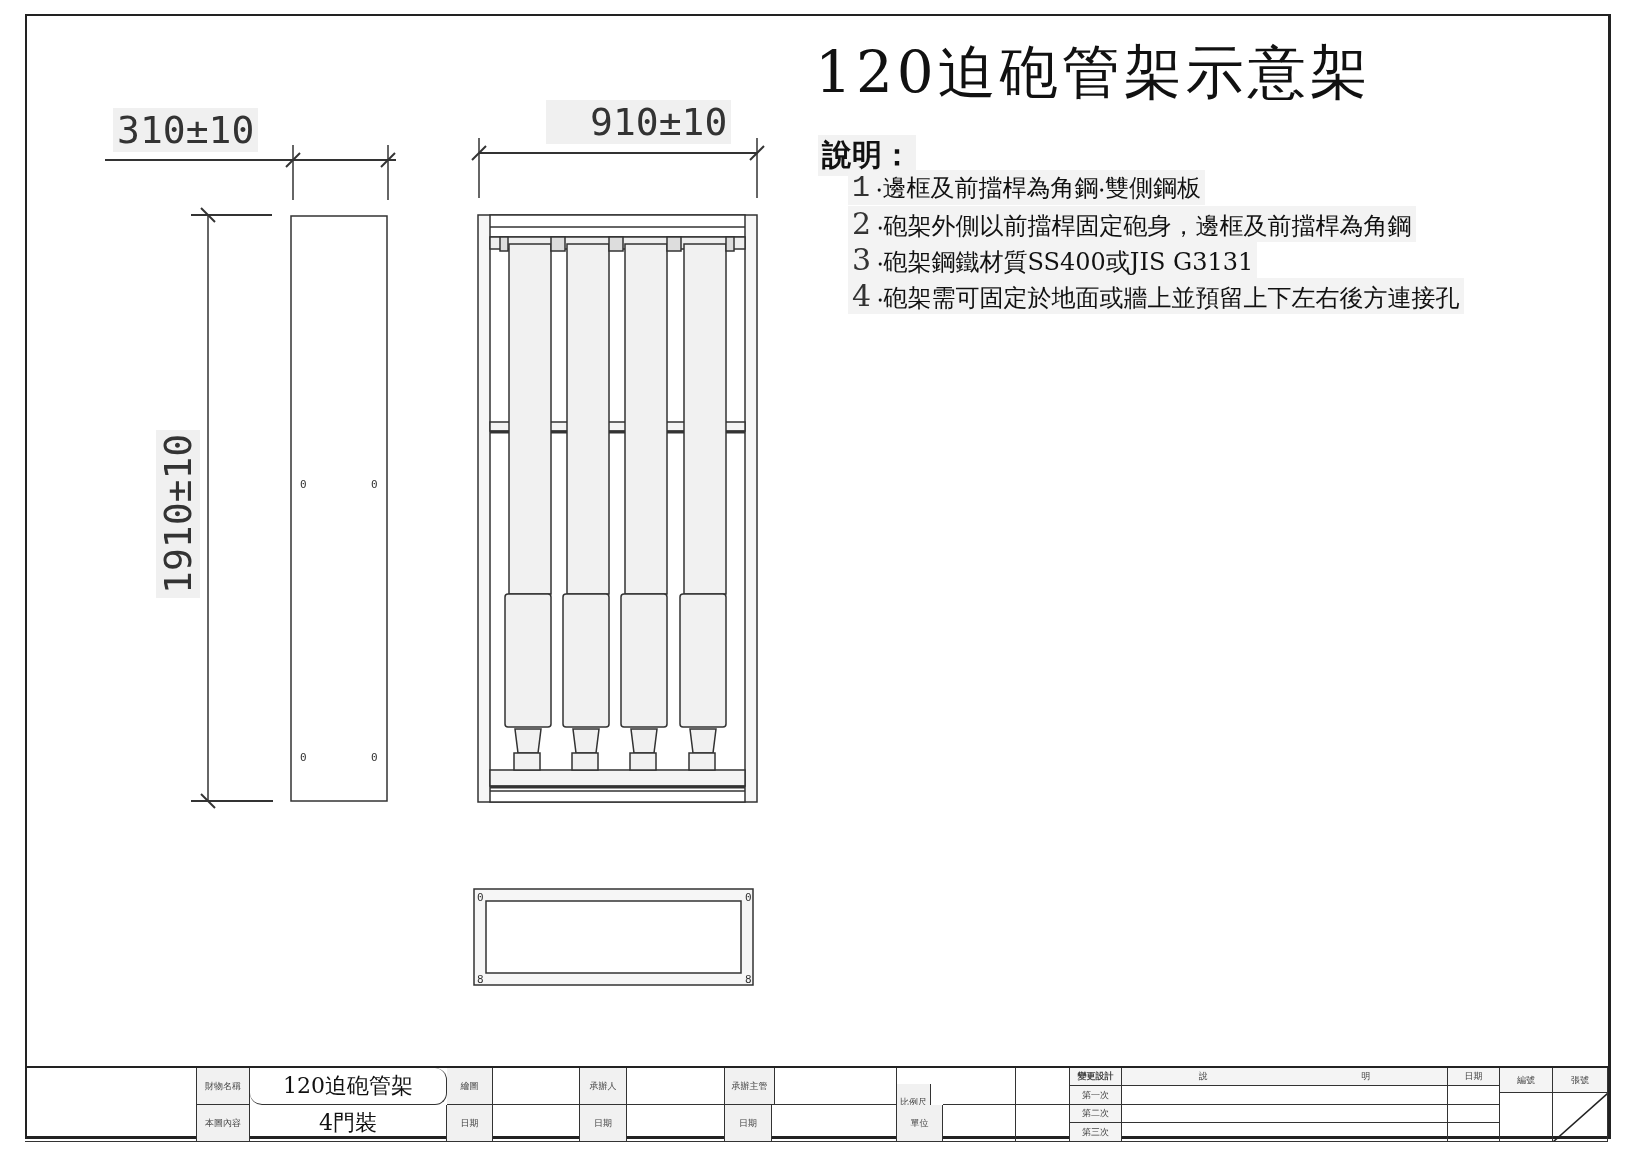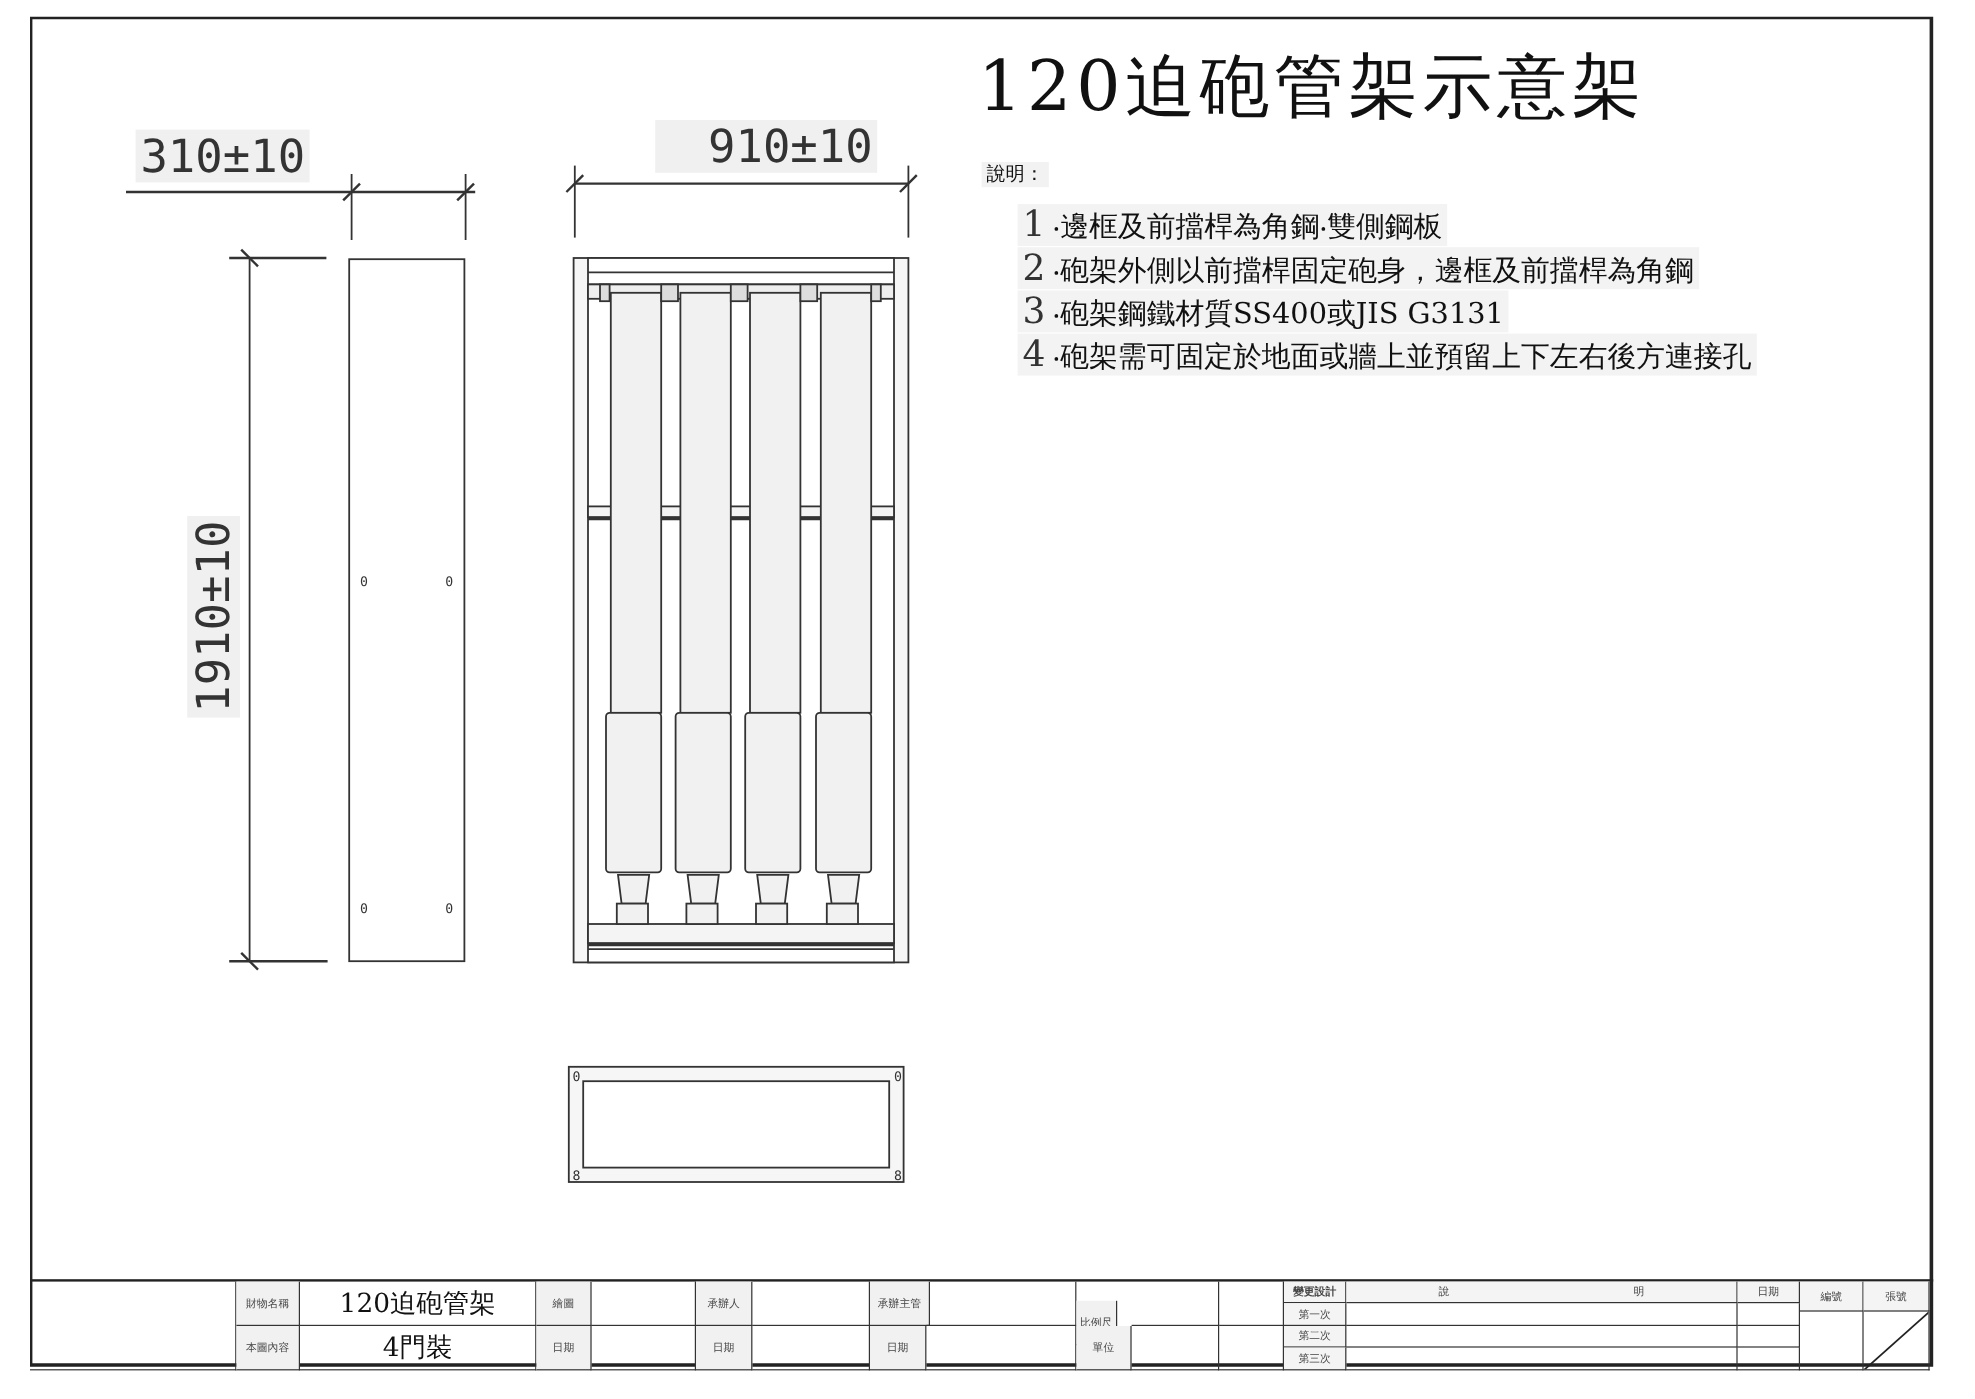--- a/index.html
+++ b/index.html
@@ -6,21 +6,21 @@
   body { width:1646px; height:1166px; position:relative; overflow:hidden;
          font-family:"DejaVu Serif","Liberation Serif",serif; color:#111; }
   .abs { position:absolute; }
   #sheet-border { left:25px; top:14px; width:1586px; height:1125px; border:2px solid #222;
                   border-right-width:3px; border-bottom-width:3px; box-sizing:border-box; }
   #drawing-svg { position:absolute; left:0; top:0; }
   .dim-text { font-family:"DejaVu Sans Mono","Liberation Mono",monospace; font-size:38px; color:#333;
               background:#f0f0f0; padding:0 4px; letter-spacing:0px; }
   #dim-height { transform-origin:left top; transform:rotate(-90deg); }
   #title { left:815px; top:34px; font-size:58px; letter-spacing:4px; font-family:"DejaVu Serif","Liberation Serif",serif; }
-  #notes-label { left:818px; top:135px; font-size:16px; background:#f2f2f2; padding:0 4px; }
+  #notes-label { left:818px; top:135px; font-size:30px; background:#f2f2f2; padding:0 4px;font-weight:bold; }
   .note { left:848px; font-size:24px; background:#f3f3f3; padding:0 4px; white-space:nowrap; }
   .note .num { font-size:30px; margin-right:6px; color:#333; }
   
   #title-block { left:25px; top:1066px; width:1586px; height:74px; border-top:2px solid #222; }
   .tb-cell { position:absolute; box-sizing:border-box; border-right:1.5px solid #333; border-bottom:1.5px solid #333;
              display:flex; align-items:center; justify-content:center; }
   .tb-label { background:#f1f1f1; font-size:9px; color:#444; font-family:"DejaVu Sans","Liberation Sans",sans-serif; }
   .tb-value { font-size:22px; }
   .tb-small { font-size:9px; color:#444; background:#f4f4f4; font-family:"DejaVu Sans","Liberation Sans",sans-serif; }
 </style>
@@ -123,39 +123,39 @@
   </g>
 </svg>
 
 <div class="abs dim-text" style="left:113px; top:108px;">310±10</div>
 <div class="abs dim-text" style="left:546px; top:100px;padding-left:44px;">910±10</div>
 <div class="abs dim-text" id="dim-height" style="left:156px; top:598px;">1910±10</div>
 
 <div id="title" class="abs">120迫砲管架示意架</div>
 <div id="notes-label" class="abs">說明：</div>
 
-<div class="abs note" style="top:170px;">
+<div class="abs note" style="top:170px;font-family:Liberation Mono, monospace;">
   <span class="num">1</span><span>‧邊框及前擋桿為角鋼‧雙側鋼板</span>
 </div>
 <div class="abs note" style="top:206px;">
   <span class="num">2</span><span>‧砲架外側以前擋桿固定砲身，邊框及前擋桿為角鋼</span>
 </div>
 <div class="abs note" style="top:242px;">
   <span class="num">3</span><span>‧砲架鋼鐵材質SS400或JIS G3131</span>
 </div>
 <div class="abs note" style="top:278px;">
   <span class="num">4</span><span>‧砲架需可固定於地面或牆上並預留上下左右後方連接孔</span>
 </div>
 
 <div id="title-block" class="abs">
 
   <div class="tb-cell" style="left:0; top:0; width:172px; height:74px;"></div>
 
   <div class="tb-cell tb-label" style="left:172px; top:0; width:53px; height:37px;">財物名稱</div>
-  <div class="tb-cell tb-value" style="left:225px; top:0; width:197px; height:37px;">120迫砲管架</div>
+  <div class="tb-cell tb-value" style="left:225px; top:0; width:197px; height:37px;border-radius:12px;">120迫砲管架</div>
   <div class="tb-cell tb-label" style="left:422px; top:0; width:46px; height:37px;">繪圖</div>
   <div class="tb-cell" style="left:468px; top:0; width:87px; height:37px;"></div>
   <div class="tb-cell tb-label" style="left:555px; top:0; width:47px; height:37px;">承辦人</div>
   <div class="tb-cell" style="left:602px; top:0; width:98px; height:37px;"></div>
   <div class="tb-cell tb-label" style="left:700px; top:0; width:50px; height:37px;">承辦主管</div>
   <div class="tb-cell" style="left:747px; top:0; width:125px; height:37px;"></div>
   <div class="tb-cell tb-label" style="left:872px; top:16px; width:34px; height:37px;">比例尺</div>
   <div class="tb-cell" style="left:918px; top:0; width:73px; height:37px;"></div>
 
   <div class="tb-cell tb-label" style="left:172px; top:37px; width:53px; height:37px;">本圖內容</div>

